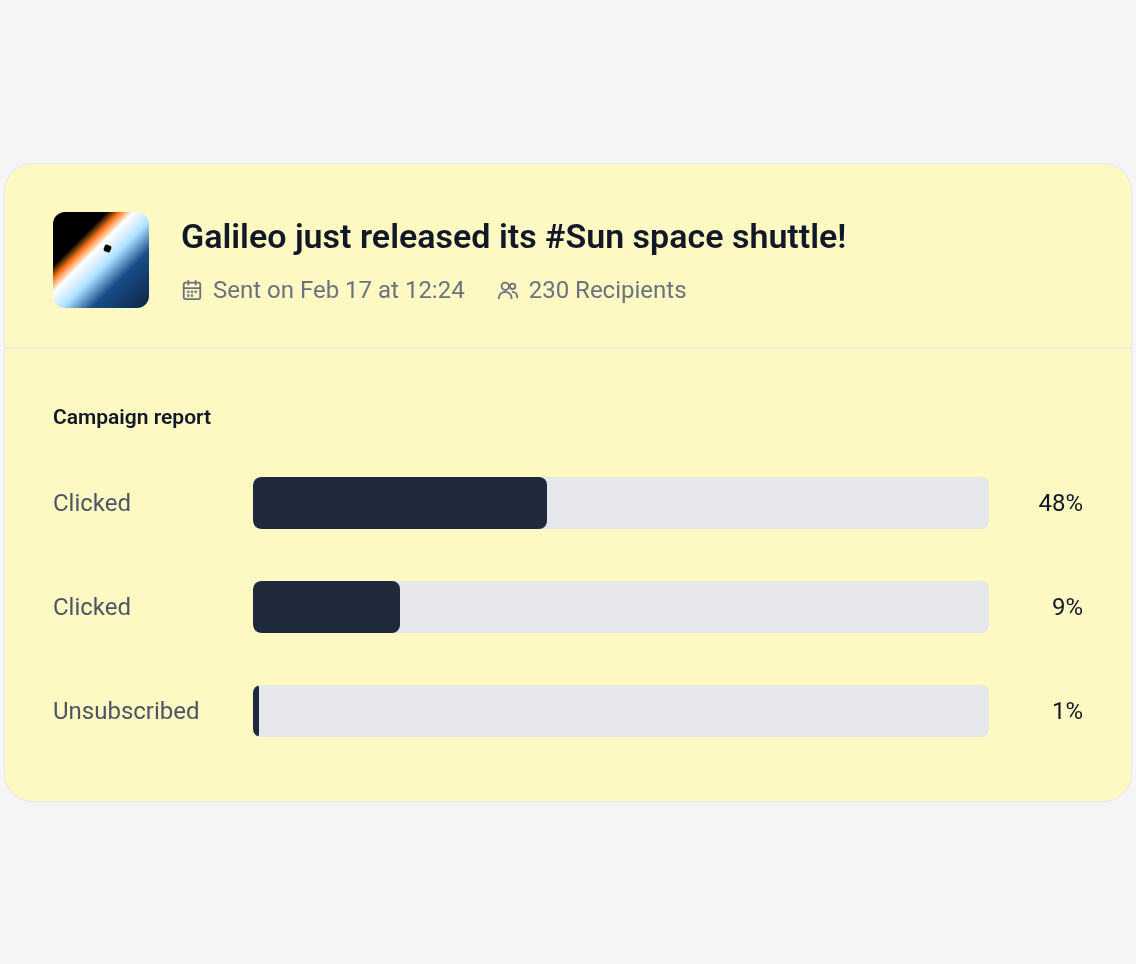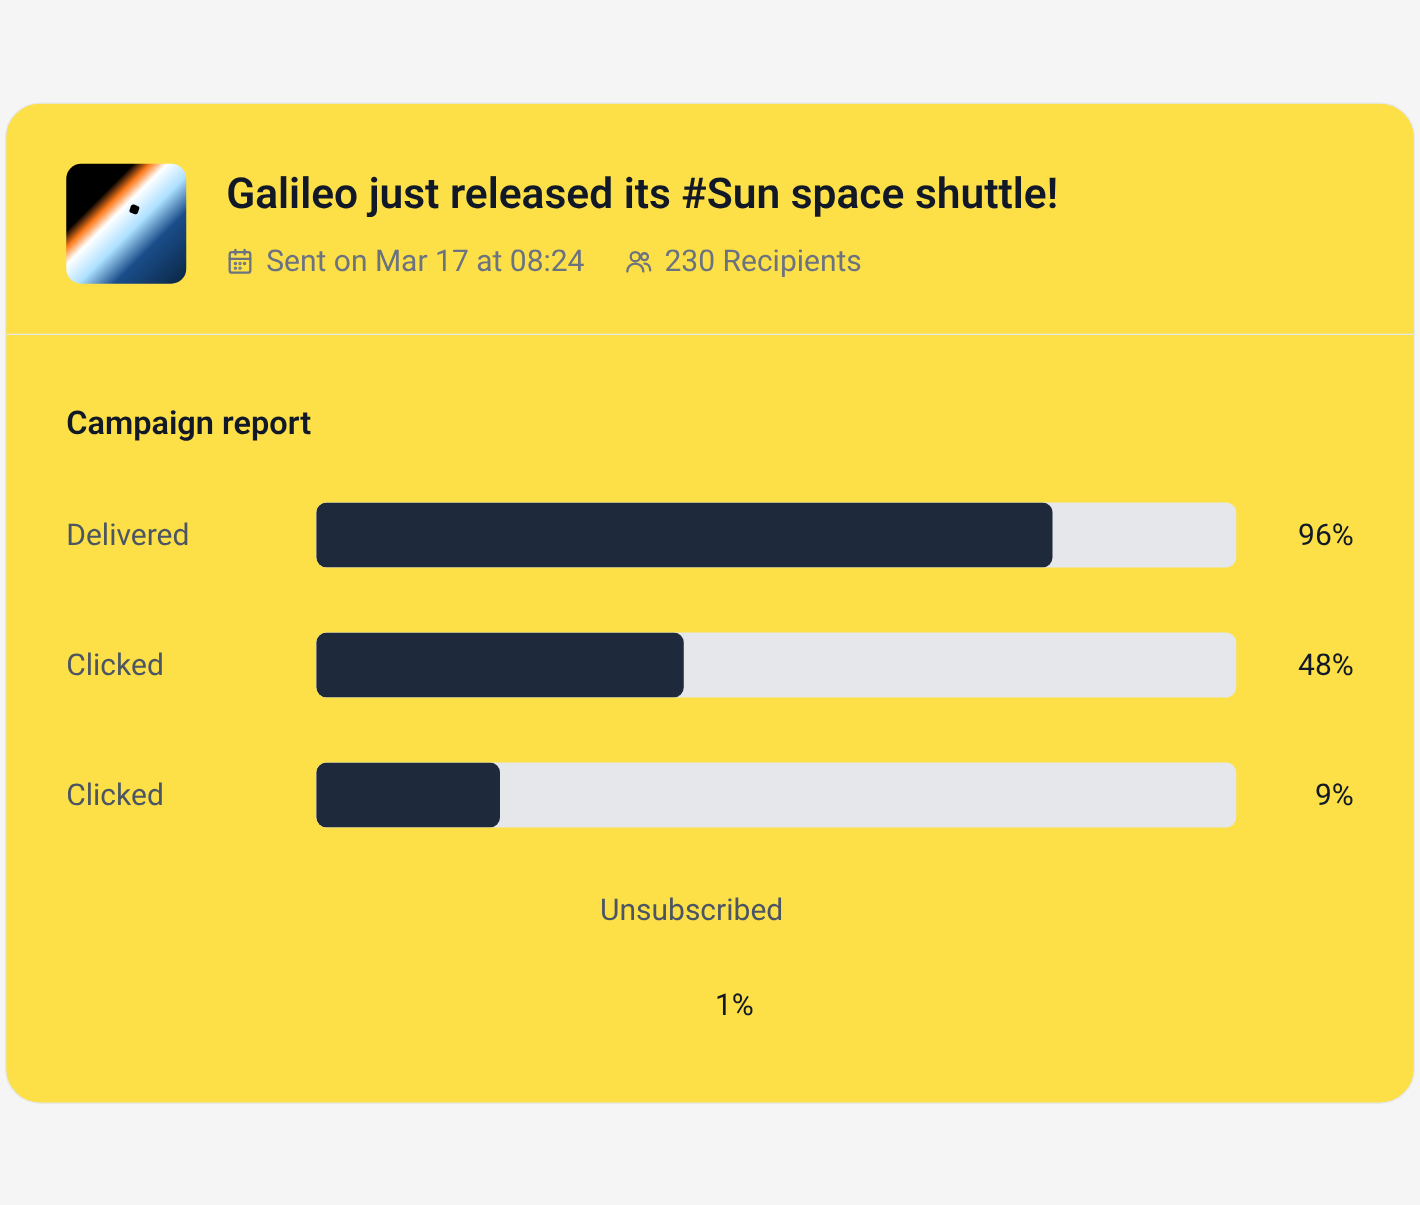--- a/index.html
+++ b/index.html
@@ -10,21 +10,21 @@
     body {
       font-family: -apple-system, BlinkMacSystemFont, "Segoe UI", Roboto, Helvetica, Arial, sans-serif;
       background: #f5f5f5;
       display: flex;
       align-items: center;
       justify-content: center;
       min-height: 100vh;
     }
     .card {
       width: 1128px;
-      background: #fde047;
+      background: #fef9c3;
       border: 1px solid #e5e7eb;
       border-radius: 28px;
       overflow: hidden;
     }
     .header {
       display: flex;
       align-items: flex-start;
       gap: 32px;
       padding: 48px 48px 40px 48px;
       border-bottom: 1px solid #e5e7eb;
@@ -73,34 +73,33 @@
     }
     .meta-item svg {
       width: 22px;
       height: 22px;
       stroke: #6b7280;
     }
     .report {
       padding: 56px 48px 64px 48px;
     }
     .report-title {
-      font-size: 26px;
+      font-size: 21px;
       font-weight: 600;
       color: #111827;
       margin-bottom: 48px;
     }
     .metric-row {
       display: flex;
       align-items: center;
       gap: 24px;
       margin-bottom: 52px;
     }
     .metric-row:last-child {
       margin-bottom: 0;
-      flex-direction: column;
     }
     .metric-label {
       width: 176px;
       font-size: 24px;
       color: #4b5563;
       flex-shrink: 0;
     }
     .metric-bar-wrap {
       flex: 1;
       height: 52px;
@@ -139,45 +138,38 @@
             <rect x="3" y="4" width="18" height="18" rx="2" ry="2"></rect>
             <line x1="16" y1="2" x2="16" y2="6"></line>
             <line x1="8" y1="2" x2="8" y2="6"></line>
             <line x1="3" y1="10" x2="21" y2="10"></line>
             <circle cx="8" cy="14" r="0.5" fill="currentColor"></circle>
             <circle cx="12" cy="14" r="0.5" fill="currentColor"></circle>
             <circle cx="16" cy="14" r="0.5" fill="currentColor"></circle>
             <circle cx="8" cy="18" r="0.5" fill="currentColor"></circle>
             <circle cx="12" cy="18" r="0.5" fill="currentColor"></circle>
           </svg>
-          <span>Sent on Mar 17 at 08:24</span>
+          <span>Sent on Feb 17 at 12:24</span>
         </div>
         <div class="meta-item">
           <svg viewBox="0 0 24 24" fill="none" stroke="currentColor" stroke-width="2" stroke-linecap="round" stroke-linejoin="round">
             <circle cx="9" cy="8" r="4"></circle>
             <path d="M2 21c0-4 3-7 7-7s7 3 7 7"></path>
             <circle cx="17" cy="8" r="3"></circle>
             <path d="M17 14c3 0 5 2.5 5 6"></path>
           </svg>
           <span>230 Recipients</span>
         </div>
       </div>
     </div>
   </div>
 
   <div class="report">
     <h2 class="report-title">Campaign report</h2>
     <div id="metrics">
-        <div class="metric-row">
-          <div class="metric-label">Delivered</div>
-          <div class="metric-bar-wrap">
-            <div class="metric-bar" style="width: 80%;"></div>
-          </div>
-          <div class="metric-value">96%</div>
-        </div>
         <div class="metric-row">
           <div class="metric-label">Clicked</div>
           <div class="metric-bar-wrap">
             <div class="metric-bar" style="width: 40%;"></div>
           </div>
           <div class="metric-value">48%</div>
         </div>
         <div class="metric-row">
           <div class="metric-label">Clicked</div>
           <div class="metric-bar-wrap">

